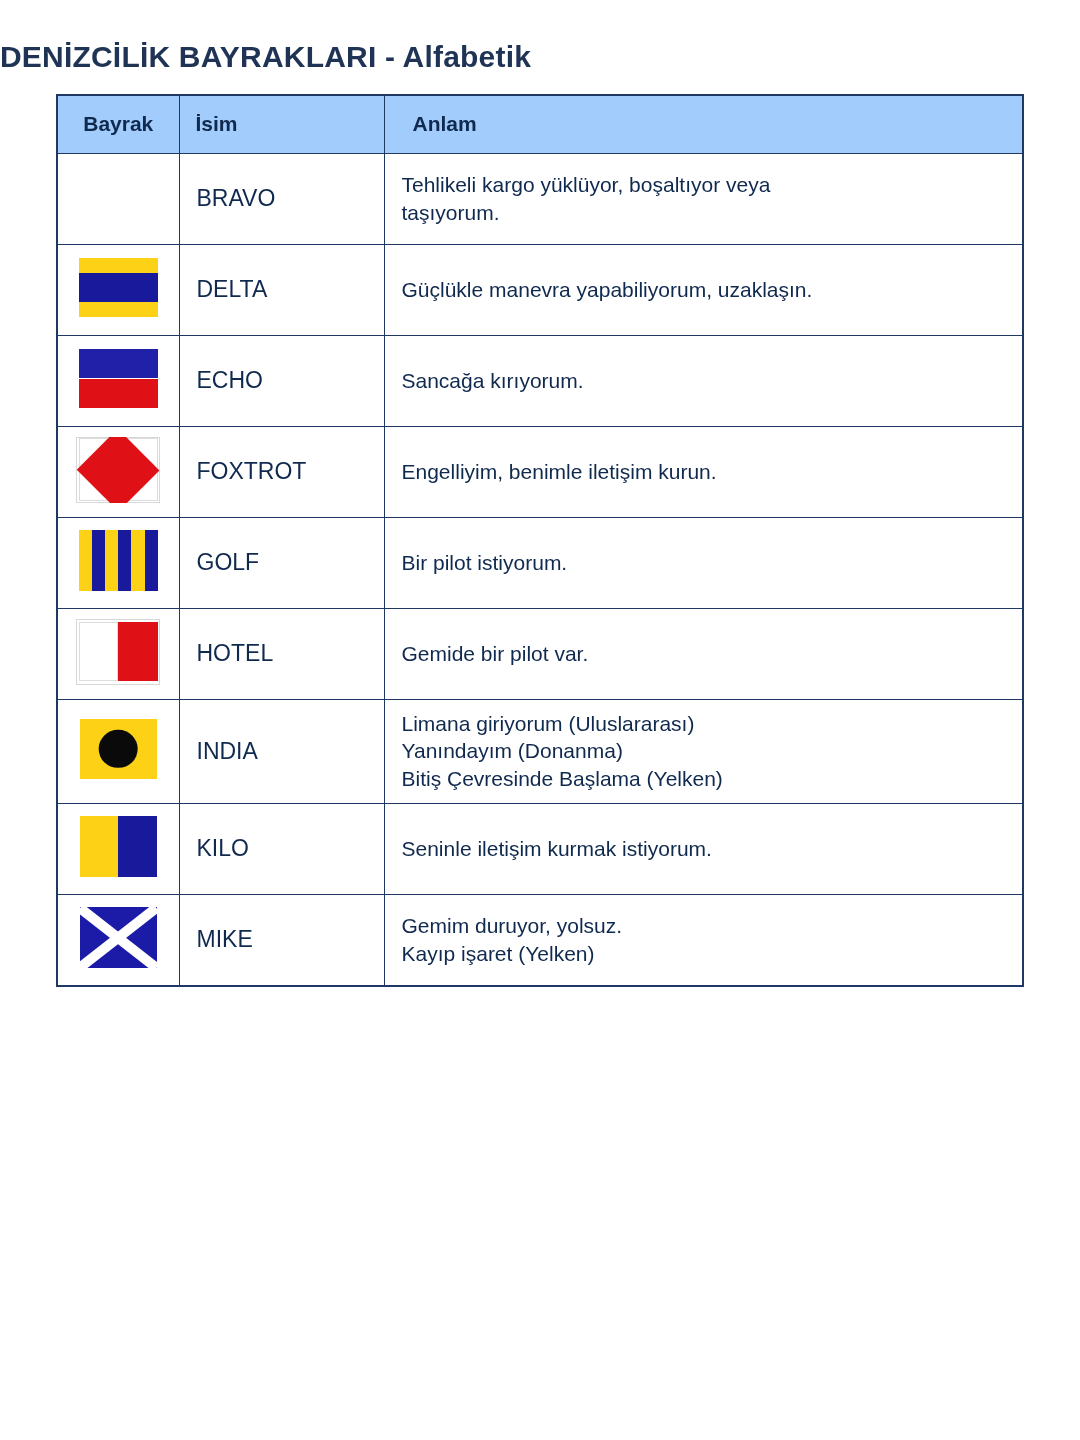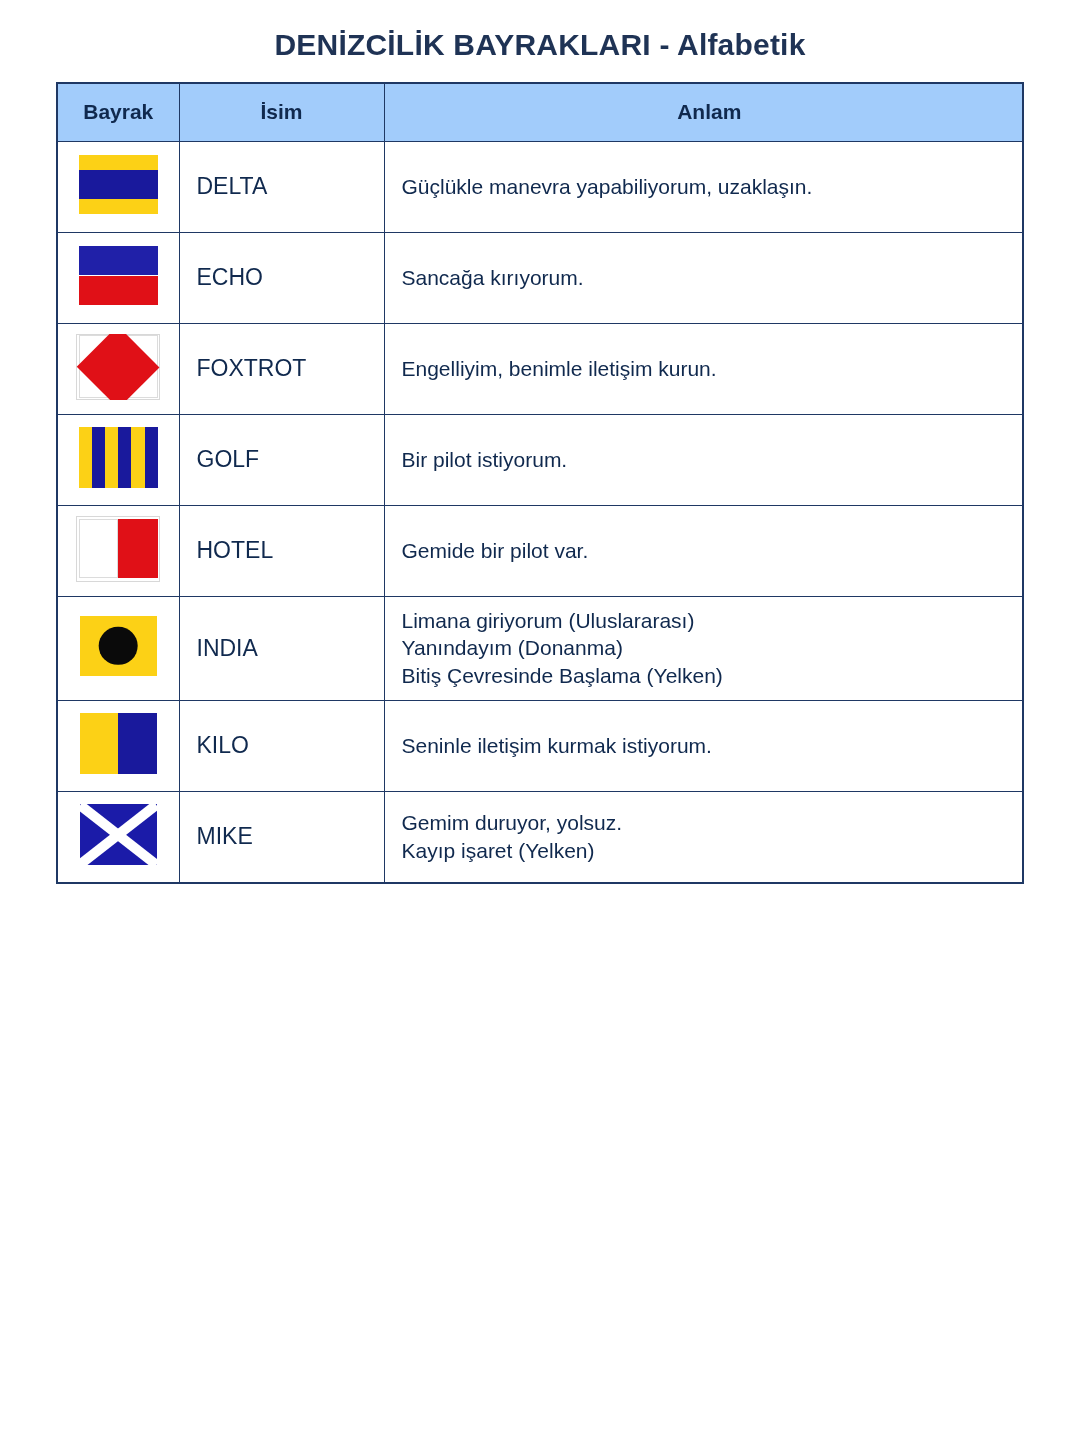--- a/index.html
+++ b/index.html
@@ -14,26 +14,26 @@
   .page {
     width: 1080px;
     height: 1440px;
     position: relative;
     background: #ffffff;
     padding: 0;
   }
 
   
   .title {
-    text-align: center;
+    text-align: left;
     color: #1F3355;
     font-size: 30px;
     font-weight: bold;
     letter-spacing: 0.2px;
-    padding-top: 28px;
+    padding-top: 40px;
     padding-bottom: 20px;
   }
 
   
   .table-wrap {
     margin: 0 auto;
     width: 968px;
     border-radius: 21px;
   }
 
@@ -47,21 +47,21 @@
   table.flags th, table.flags td {
     border: 1.5px solid #1F3864;
     vertical-align: middle;
   }
 
   thead th {
     background: #A2CCFB;
     color: #10294E;
     font-size: 21px;
     font-weight: bold;
-    text-align: center;
+    text-align: left;
     height: 58px;
     padding: 0 16px;
   }
 
   th.col-flag   { width: 122px; text-align: center; padding: 0 6px; }
   th.col-name   { width: 205px; }
   th.col-mean   { width: 639px; padding-left: 28px; }
 
   td.cell-flag {
     width: 122px;
@@ -178,20 +178,28 @@
     <table class="flags">
       <thead>
         <tr>
           <th class="col-flag">Bayrak</th>
           <th class="col-name">İsim</th>
           <th class="col-mean">Anlam</th>
         </tr>
       </thead>
       <tbody id="tbody">
           <tr>
+            <td class="cell-flag"><span class="flag"><span class="bravo-shape"></span></span></td>
+            <td class="cell-name">BRAVO</td>
+            <td class="cell-mean">
+              <span class="ml">Tehlikeli kargo yüklüyor, boşaltıyor veya</span>
+              <span class="ml">taşıyorum.</span>
+            </td>
+          </tr>
+          <tr>
             <td class="cell-flag"><span class="flag"><span class="dl1 hstripe"></span><span class="dl2 hstripe"></span><span class="dl3 hstripe"></span></span></td>
             <td class="cell-name">DELTA</td>
             <td class="cell-mean">
               <span class="ml">Güçlükle manevra yapabiliyorum, uzaklaşın.</span>
             </td>
           </tr>
           <tr>
             <td class="cell-flag"><span class="flag"><span class="ec1 hstripe"></span><span class="ec2 hstripe"></span></span></td>
             <td class="cell-name">ECHO</td>
             <td class="cell-mean">

